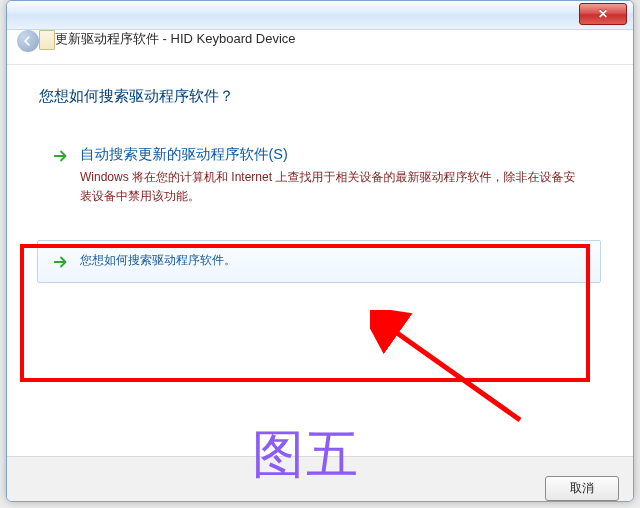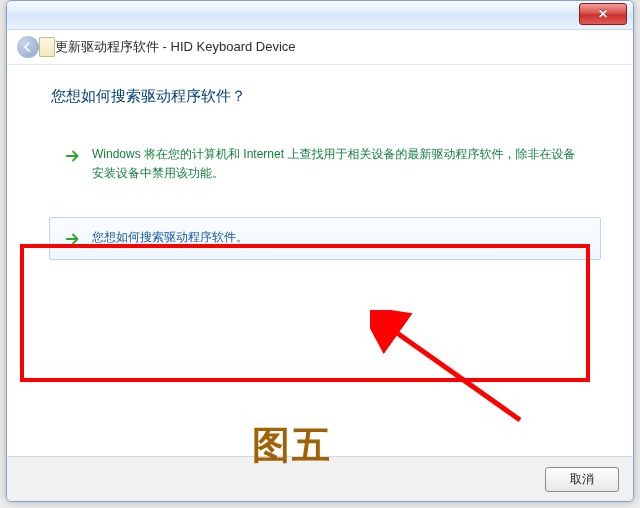--- a/index.html
+++ b/index.html
@@ -1,34 +1,34 @@
 <!DOCTYPE html>
 <html><head>
 <meta charset="utf-8">
 <style>
   html,body{margin:0;padding:0;font-family:"Microsoft YaHei","Segoe UI",Tahoma,sans-serif;font-size:12px;background:#d5d5d5}
   .stage{position:relative;width:640px;height:508px;background:#ececec;overflow:hidden}
   .win{position:absolute;left:6px;top:0;right:6px;bottom:6px;background:#fff;border:1px solid #7da2ce;border-radius:6px;box-shadow:0 0 8px rgba(0,0,0,.25);overflow:hidden}
   .titlebar{position:relative;height:28px;background:linear-gradient(#f7fbff,#e1eefc 40%,#d5e6f9 50%,#e9f3fd);border-bottom:1px solid #c9d8ea}
   .close-btn{position:absolute;right:6px;top:2px;width:46px;height:20px;border:1px solid #8b1a1a;border-radius:3px;background:linear-gradient(#f39d97,#d9534f 45%,#c9302c 55%,#e05b55);color:#fff;display:flex;align-items:center;justify-content:center;font-size:12px;font-weight:bold;text-shadow:0 -1px 0 rgba(0,0,0,.4);cursor:pointer}
-  .breadcrumb{position:relative;height:34px;display:flex;align-items:center;padding:0 10px;color:#2b2b2b;font-size:13px;border-bottom:1px solid #e6e6e6}
+  .breadcrumb{position:relative;height:34px;display:flex;padding:0 10px;color:#2b2b2b;font-size:13px;border-bottom:1px solid #e6e6e6}
   .back-circle{width:22px;height:22px;border-radius:50%;background:radial-gradient(circle at 30% 30%,#c7d7ea,#8ea7c5);display:flex;align-items:center;justify-content:center;color:#fff;font-size:11px;cursor:pointer}
   .device-icon{width:14px;height:18px;background:linear-gradient(#fdf7e3,#f3e8bf);border:1px solid #c8bb8e;border-radius:1px}
-  .client{padding:22px 30px 0 40px}
+  .client{padding:22px 30px 0 28px}
   .question{font-size:15px;color:#013f7a;margin:0 0 28px 4px}
   .option{position:relative;border:1px solid transparent;border-radius:2px;padding:10px 14px 12px 42px;margin:4px 2px;cursor:pointer}
   .option.hover{border-color:#bcd5ef;background:linear-gradient(#fafdff,#eef6ff)}
   .option .arrow{position:absolute;left:14px;top:12px;width:18px;height:18px}
   .option-title{font-size:14.5px;color:#0c5aa6;margin-bottom:4px}
   .option.hover .option-title{color:#0a4f92}
-  .option-desc{font-size:12px;color:#15803d;line-height:1.55}
+  .option-desc{font-size:12px;color:#7f1d1d;line-height:1.55}
   .option.hover .option-desc{color:#1a5aa0}
   .highlight-box{position:absolute;border:4px solid #ff0000;pointer-events:none}
-  .fig-label{position:absolute;font-family:"SimSun","KaiTi",serif;font-size:38px;color:#a16207;font-weight:700;letter-spacing:2px}
-  .btnbar{position:absolute;left:0;right:0;bottom:0;height:44px;border-top:1px solid #d9d9d9;background:#f1f1f1;display:flex;align-items:center;justify-content:flex-end;padding:0 14px}
+  .fig-label{position:absolute;font-family:"SimSun","KaiTi",serif;font-size:52px;color:#8b5cf6;font-weight:400;letter-spacing:2px}
+  .btnbar{position:absolute;left:0;right:0;bottom:0;height:44px;border-top:1px solid #d9d9d9;background:#f1f1f1;display:flex;align-items:flex-end;justify-content:flex-end;padding:0 14px}
   .btn{min-width:72px;height:23px;border:1px solid #8a8a8a;border-radius:3px;background:linear-gradient(#fdfdfd,#e8e8e8);font-size:12px;color:#222;cursor:pointer;display:flex;align-items:center;justify-content:center}
   .red-arrow{position:absolute;pointer-events:none}
 </style>
 </head>
 <body>
 
 <div class="stage">
   <div class="win">
 
     <div class="titlebar">
@@ -47,20 +47,21 @@
       <span>更新驱动程序软件 - HID Keyboard Device</span>
     </div>
 
     <div class="client">
       <div class="question">您想如何搜索驱动程序软件？</div>
 
       <div class="option">
         <svg class="arrow" viewBox="0 0 20 20">
           <path d="M3 10 H14 M10 5 L15 10 L10 15" stroke="#2fa62f" stroke-width="2" fill="none" stroke-linecap="round" stroke-linejoin="round"></path>
         </svg>
+        <div class="option-title">自动搜索更新的驱动程序软件(S)</div>
         <div class="option-desc">Windows 将在您的计算机和 Internet 上查找用于相关设备的最新驱动程序软件，除非在设备安装设备中禁用该功能。</div>
       </div>
 
       <div style="height:14px"></div>
 
       <div class="option hover">
         <svg class="arrow" viewBox="0 0 20 20">
           <path d="M3 10 H14 M10 5 L15 10 L10 15" stroke="#2fa62f" stroke-width="2" fill="none" stroke-linecap="round" stroke-linejoin="round"></path>
         </svg>
         <div class="option-desc">您想如何搜索驱动程序软件。</div>

